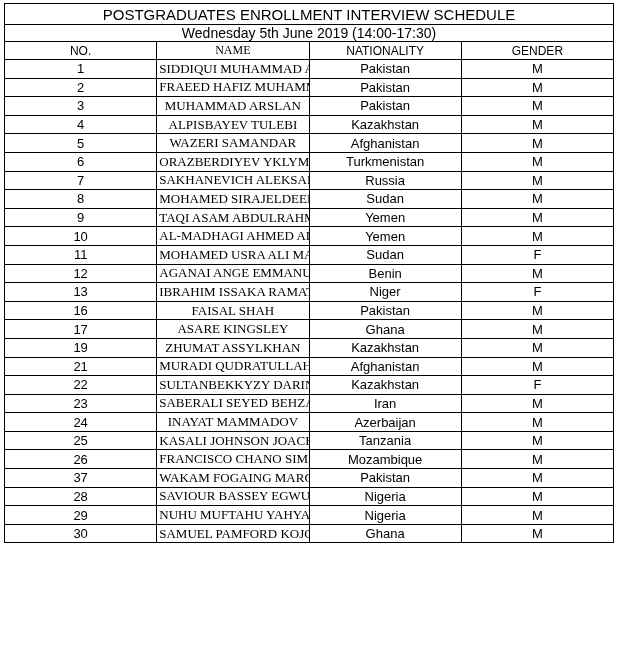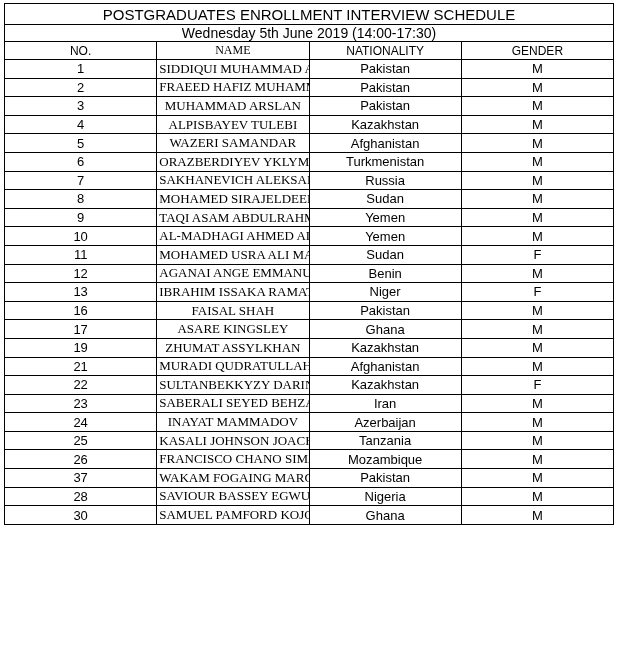--- a/index.html
+++ b/index.html
@@ -239,20 +239,26 @@
     <td class="col-gender">M</td>
   </tr>
 
   <tr>
     <td class="col-no">28</td>
     <td class="col-name">SAVIOUR BASSEY EGWU</td>
     <td class="col-nat">Nigeria</td>
     <td class="col-gender">M</td>
   </tr>
 
+  <tr>
+    <td class="col-no">29</td>
+    <td class="col-name">NUHU MUFTAHU YAHYA</td>
+    <td class="col-nat">Nigeria</td>
+    <td class="col-gender">M</td>
+  </tr>
 
   <tr>
     <td class="col-no">30</td>
     <td class="col-name">SAMUEL PAMFORD KOJO ESSUMAN</td>
     <td class="col-nat">Ghana</td>
     <td class="col-gender">M</td>
   </tr>
 </tbody>
   </table>
 </div>

